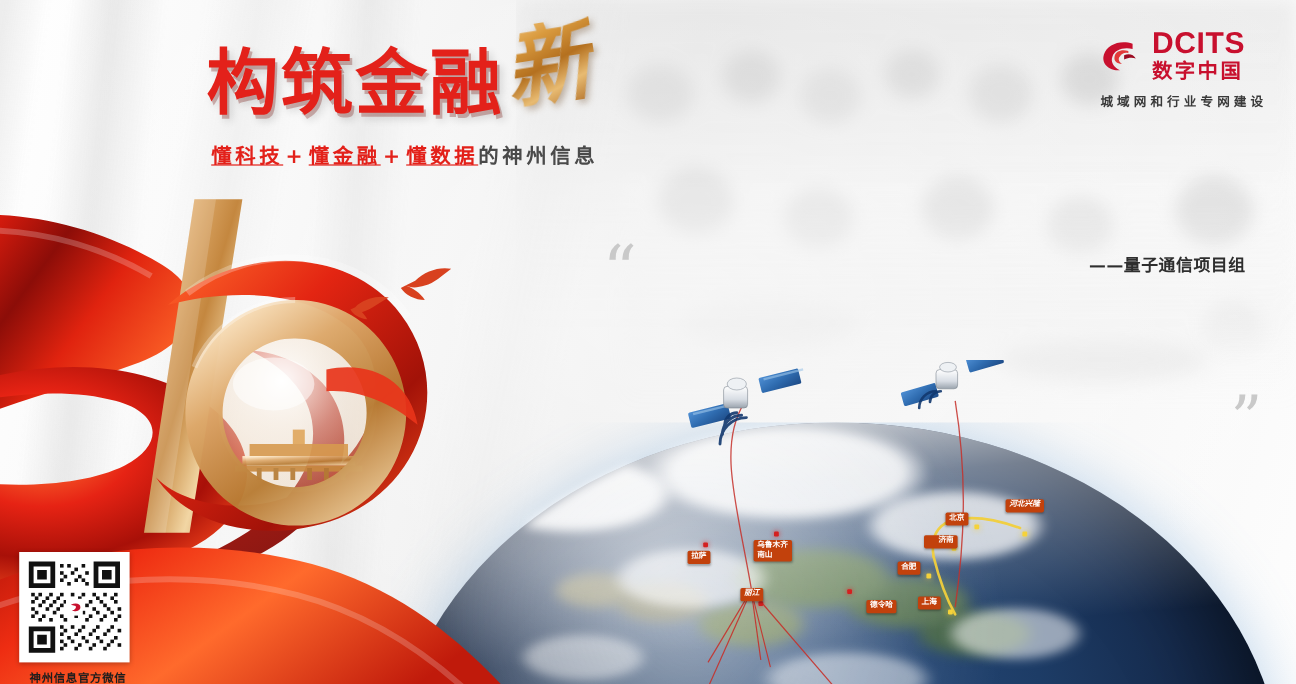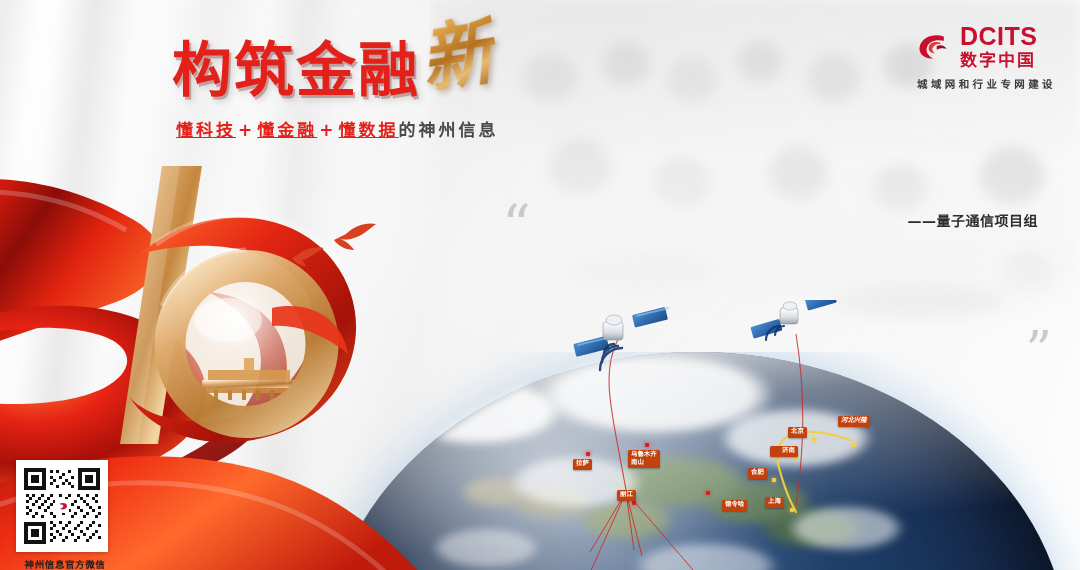--- a/index.html
+++ b/index.html
@@ -287,21 +287,21 @@
       <path d="M462,136 C480,128 502,132 524,140"></path>
     </g>
   </svg>
 
   <div>
     <div class="node red" style="left:586px;top:452px;"></div>
     <div class="city" style="left:573px;top:459px;">拉萨</div>
   </div>
   <div>
     <div class="node red" style="left:632px;top:501px;"></div>
-    <div class="city" style="left:617px;top:490px;">丽江</div>
+    <div class="city" style="left:617px;top:490px;font-style:italic;">丽江</div>
   </div>
   <div>
     <div class="node red" style="left:645px;top:443px;"></div>
     <div class="city" style="left:628px;top:450px;white-space:pre;">乌鲁木齐
 南山</div>
   </div>
   <div>
     <div class="node red" style="left:706px;top:491px;"></div>
     <div class="city" style="left:690px;top:500px;margin-left:32px;">德令哈</div>
   </div>

